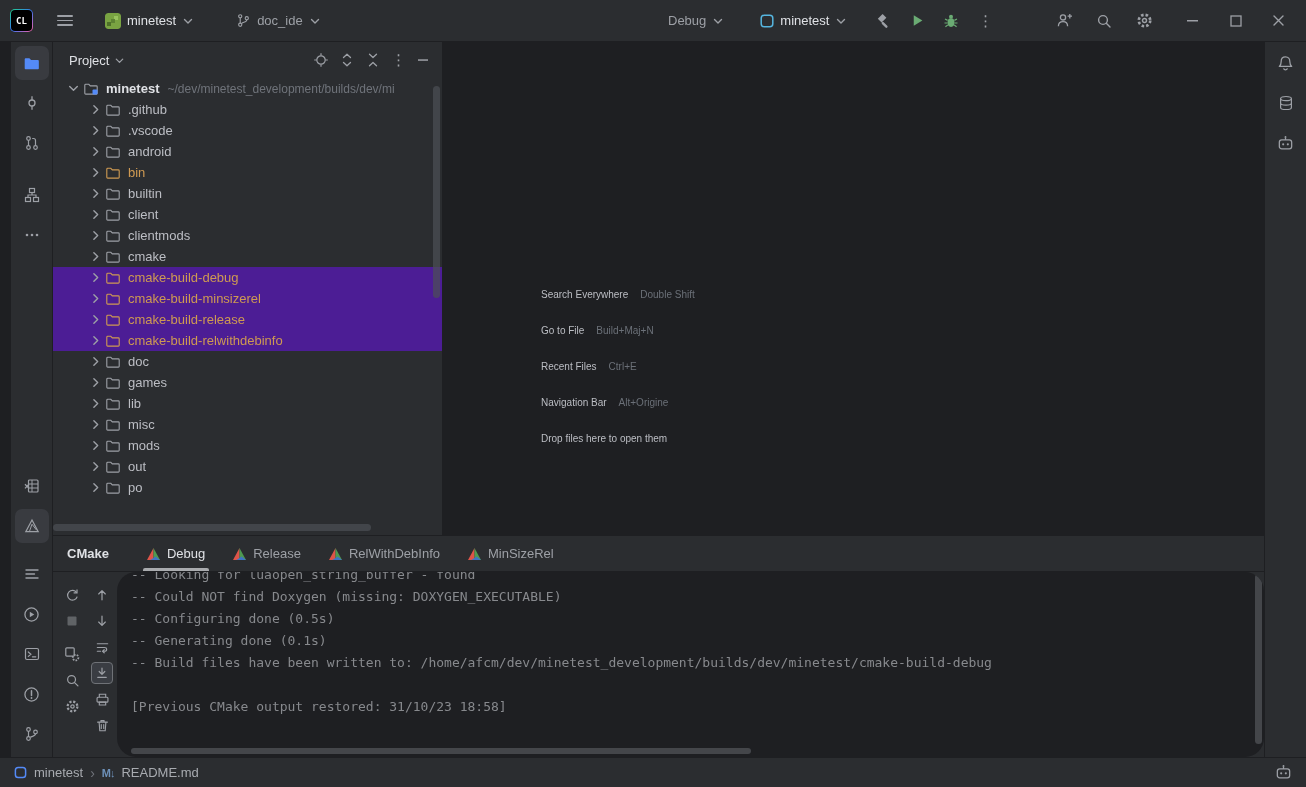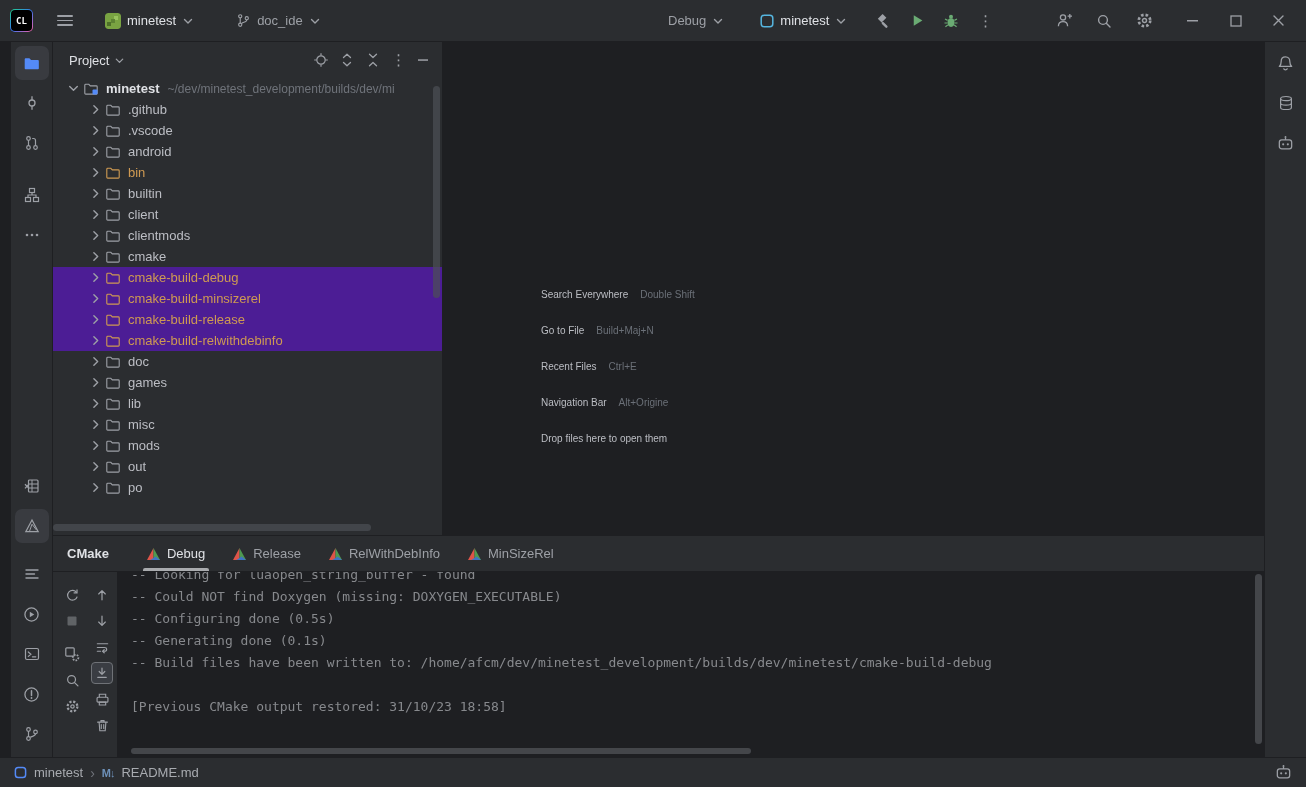--- a/index.html
+++ b/index.html
@@ -83,21 +83,21 @@
   .tab-tri{width:13px;height:12px;}
   .cmake-body{flex:1;display:flex;min-height:0;}
   .cmake-toolbar{width:64px;position:relative;flex:none;}
   .ct-btn{position:absolute;width:22px;height:22px;display:flex;align-items:center;justify-content:center;
     color:#9da0a6;cursor:pointer;border-radius:4px;}
   .ct-btn.disabled{color:#606366;}
   .ct-btn.toggled{border:1px solid #6f7277;background:#3a3d43;}
   .col1{left:8px;} .col2{left:38px;}
   .console{flex:1;background:#1e1f22;position:relative;overflow:hidden;
     font-family:"DejaVu Sans Mono",monospace;font-size:13px;line-height:22px;color:#87898d;
-    padding-left:14px;}
+    padding-left:14px;border-radius:19px;}
   .console-text{margin-top:-8px;}
   .con-line{white-space:pre;}
   .con-hscroll{position:absolute;bottom:3px;left:14px;width:620px;height:6px;background:#4d5055;border-radius:3px;opacity:.8;}
   .con-vscroll{position:absolute;top:2px;right:2px;width:7px;height:170px;background:#4d5055;border-radius:4px;opacity:.8;}
 
   
   .statusbar{height:30px;background:#2b2d30;border-top:1px solid #1e1f22;display:flex;align-items:center;
     padding:0 14px;color:#a8abb0;font-size:13px;}
   .sb-crumb{display:flex;align-items:center;gap:7px;cursor:pointer;}
   .sb-sep{color:#6f737a;font-size:14px;}

